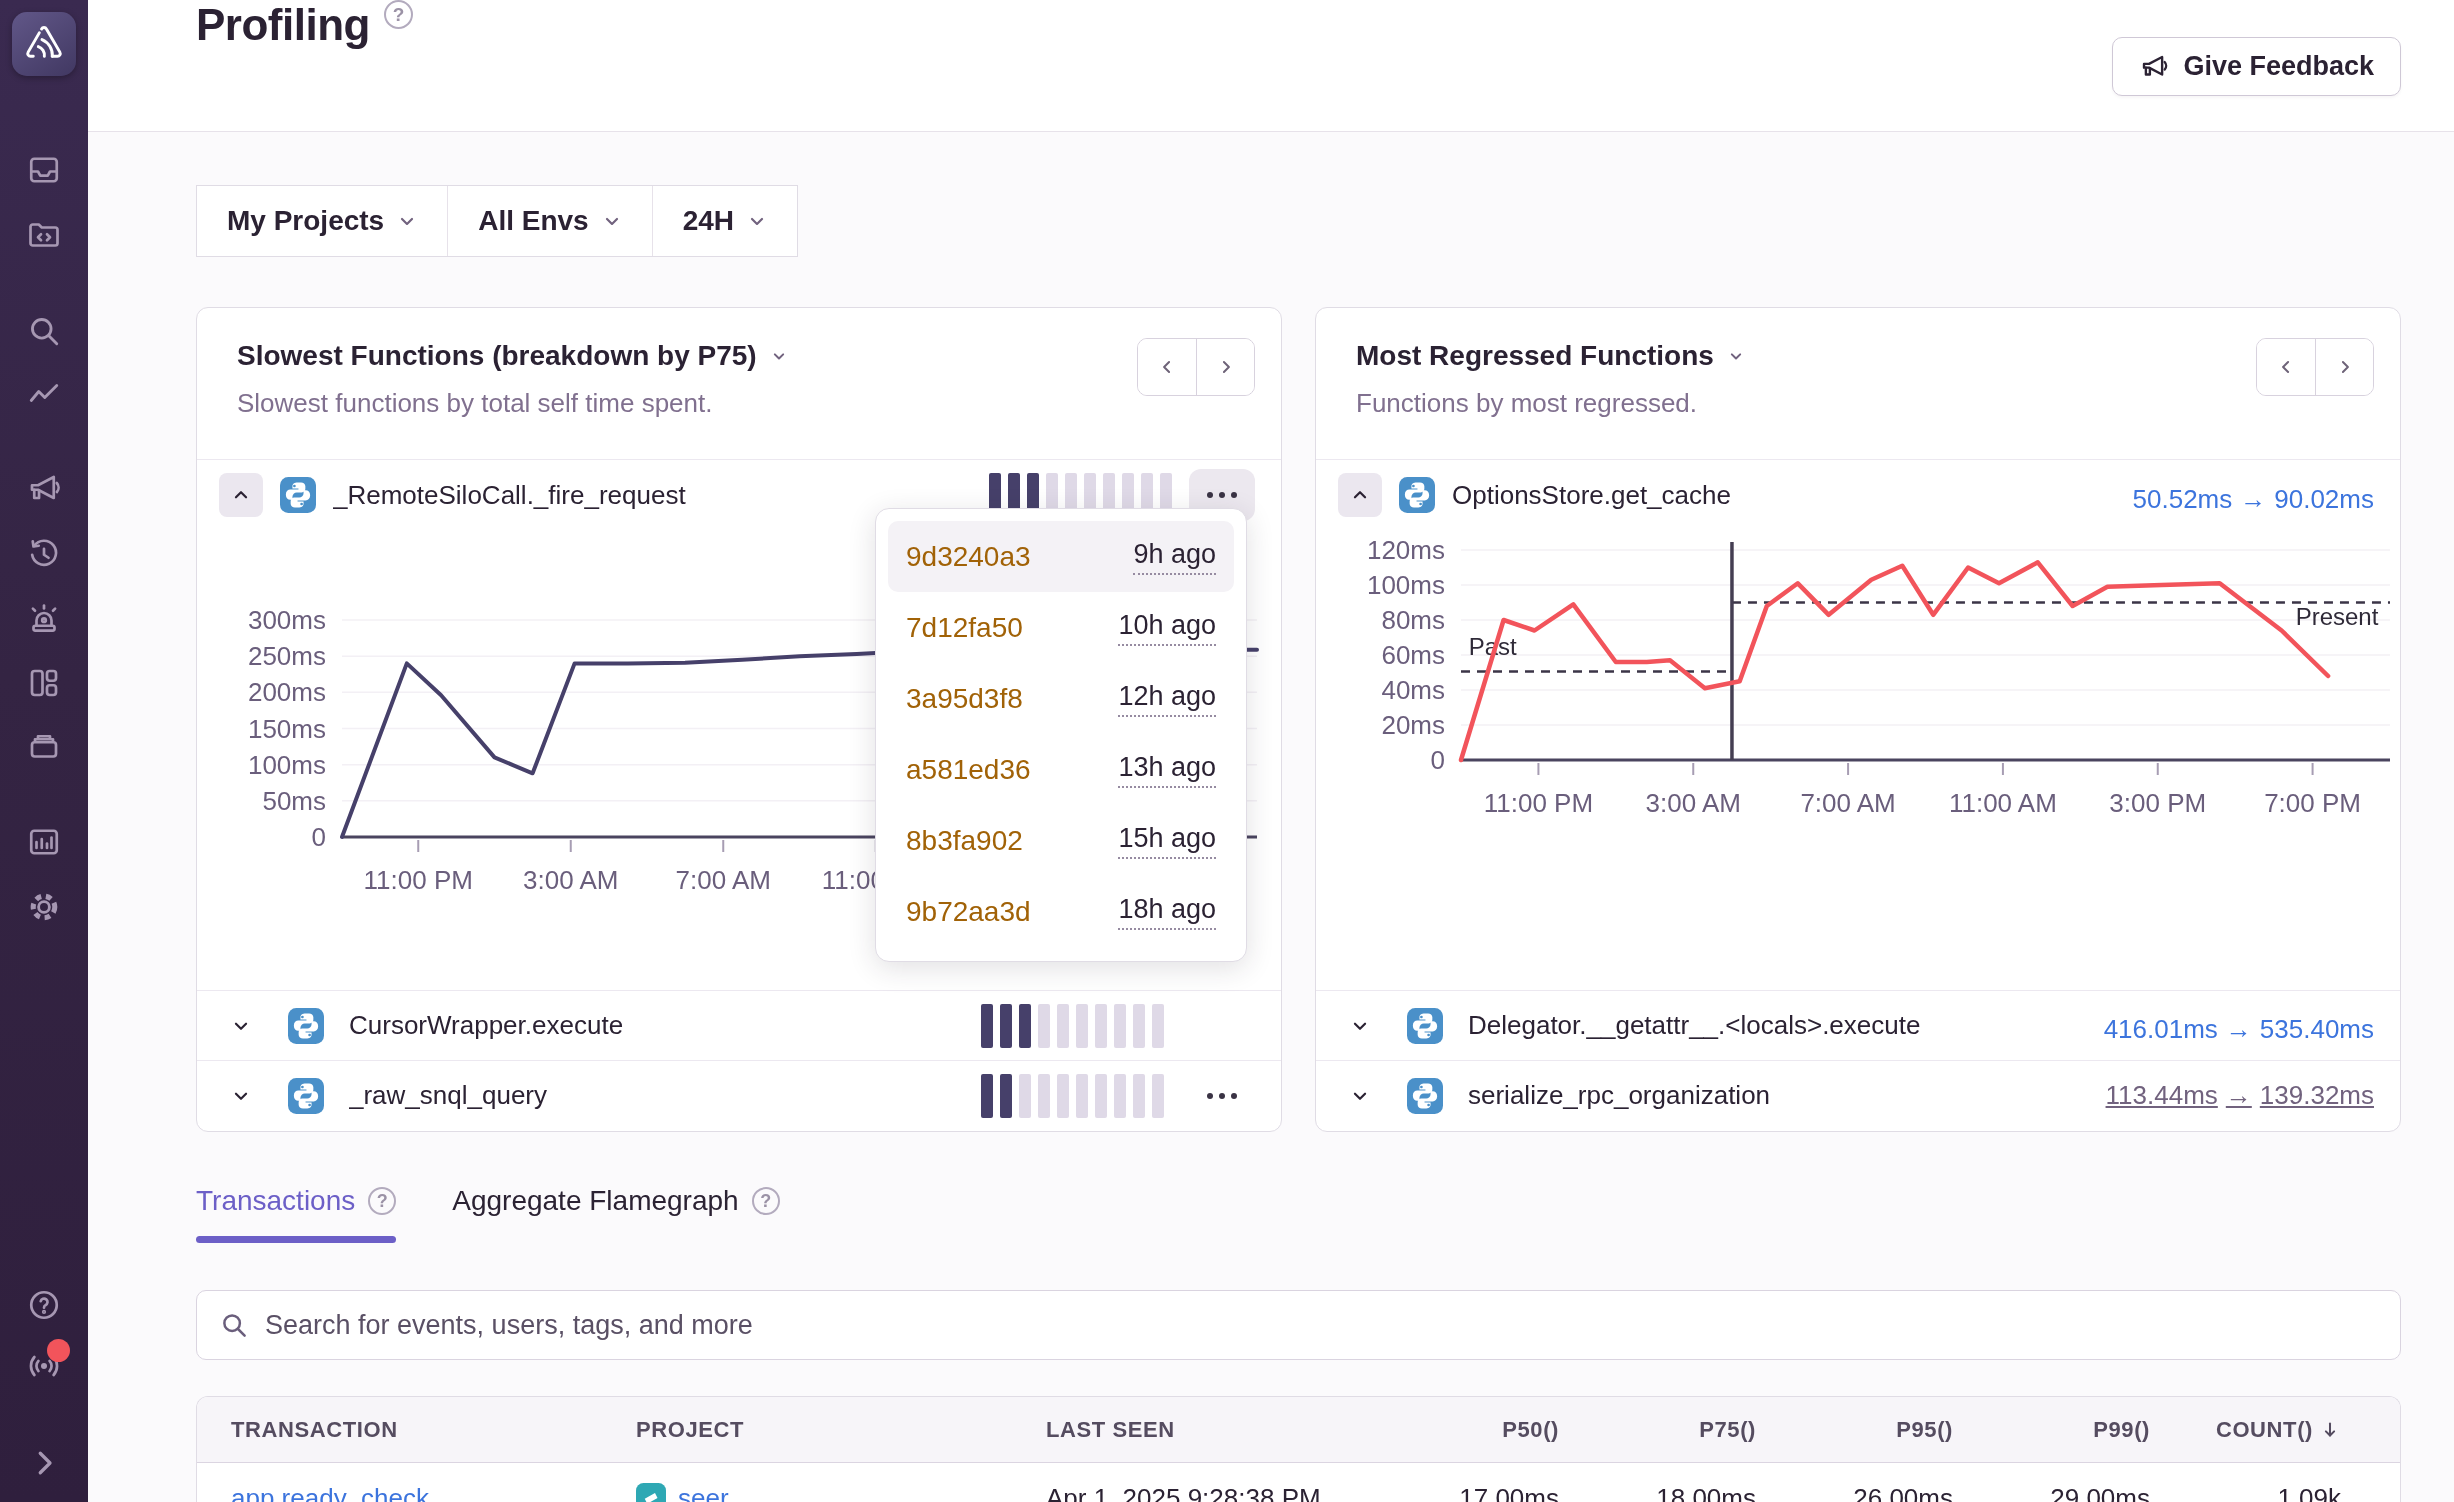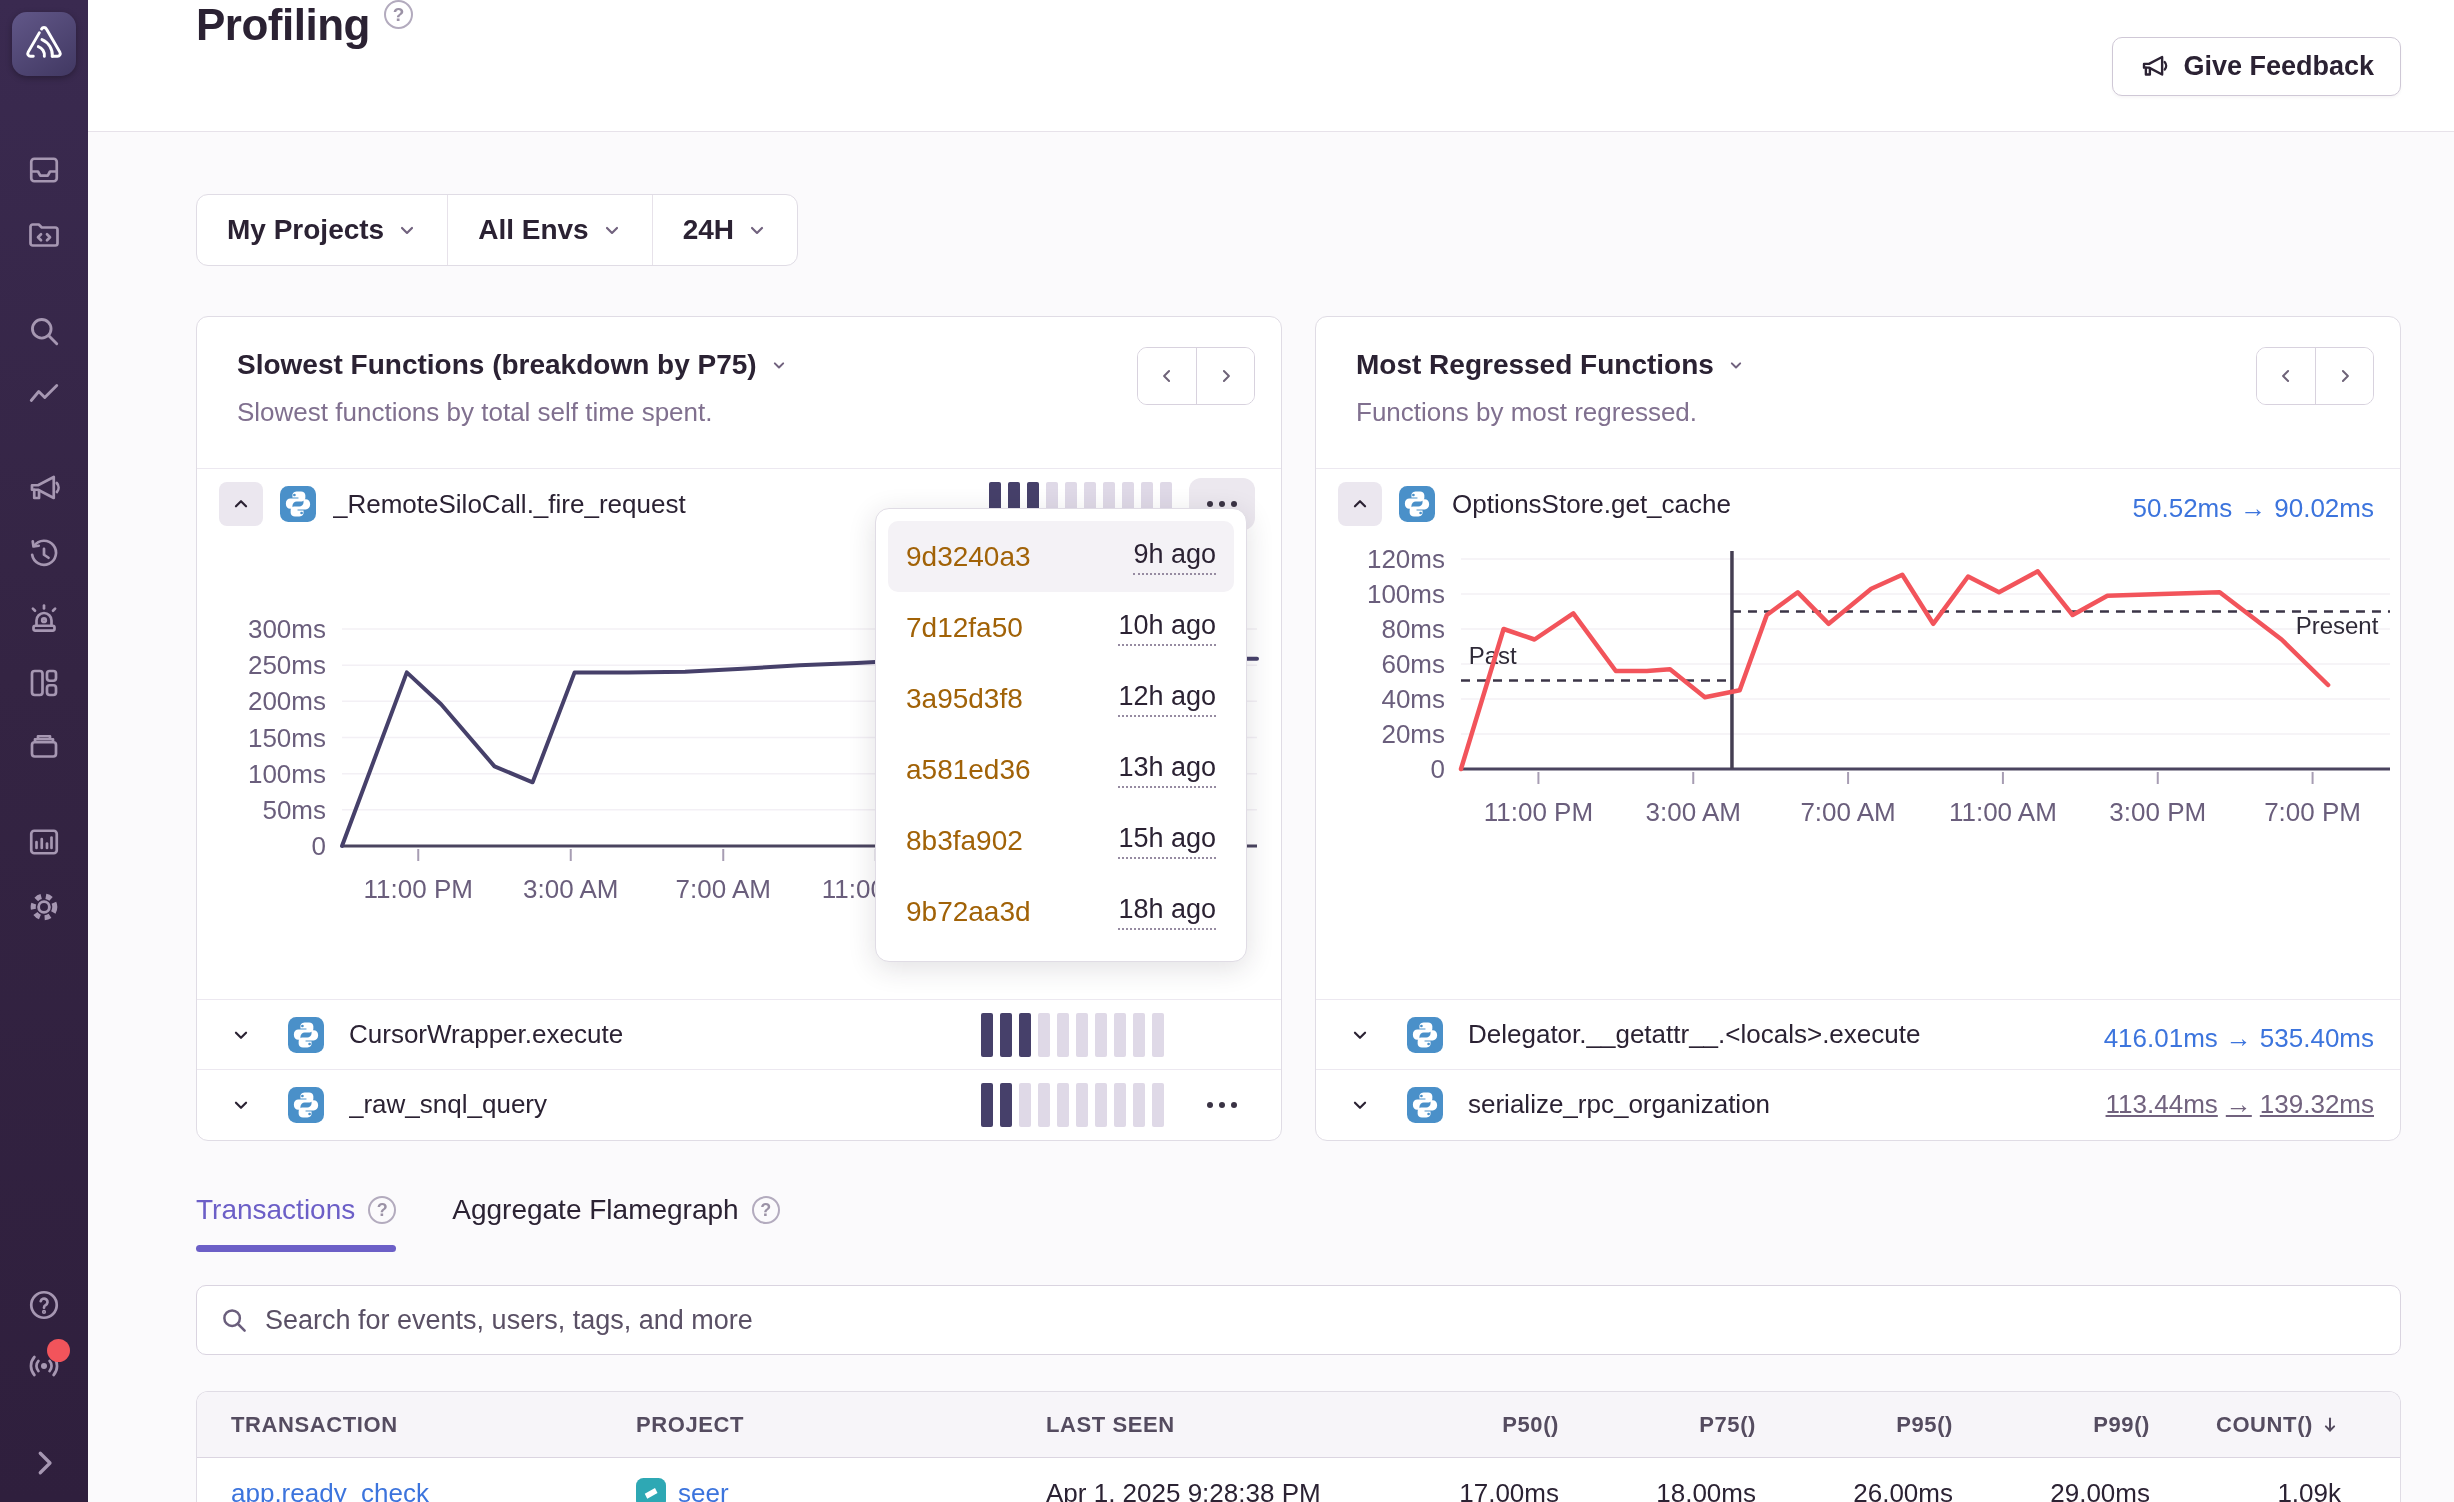--- a/index.html
+++ b/index.html
@@ -26,22 +26,22 @@
     color:#9B92A6; font-size:19px; font-weight:700; align-items:center; justify-content:center; margin-left:14px; }
   .feedback-btn { position:absolute; right:53px; top:37px; height:59px; background:#fff;
     border:1px solid #CFC8D6; border-radius:10px; display:flex; align-items:center; gap:14px;
     padding:0 26px; font-size:27px; font-weight:700; color:#2B2233; cursor:pointer;
     box-shadow:0 2px 3px rgba(43,34,51,.04); }
   .feedback-btn svg { width:30px; height:30px; color:#2B2233; }
 
   
   .content { position:absolute; left:88px; top:133px; width:2366px; height:1369px; padding:52px 53px 0 108px; }
 
-  .filterbar { display:inline-flex; height:72px; background:#fff; border:1px solid #E0DCE5; border-radius:12px;
-    align-items:stretch; overflow:hidden;margin-top:9px; }
+  .filterbar { display:inline-flex; height:72px; background:#fff; border:1px solid #E0DCE5; border-radius:0;
+    align-items:stretch; overflow:hidden; }
   .filter-item { display:flex; align-items:center; gap:13px; padding:0 30px; font-size:28px; font-weight:700;
     color:#2B2233; cursor:pointer; }
   .filter-item + .filter-item { border-left:1px solid #E7E2EA; }
   .chev-dn { width:20px; height:20px; color:#71627E; }
 
   .panels { display:flex; gap:33px; margin-top:50px; }
   .panel { width:1086px; height:825px; background:#fff; border:1px solid #E0DCE5; border-radius:12px; position:relative; }
   .panel-hd { height:152px; padding:32px 26px 0 40px; position:relative; border-bottom:1px solid #ECE8F0; }
   .panel-title { font-size:28px; font-weight:700; color:#2B2233; display:flex; align-items:center; gap:12px; cursor:pointer; }
   .panel-sub { margin-top:16px; font-size:26px; color:#80708F; }
@@ -85,21 +85,21 @@
   .dd-age { font-size:27px; color:#2B2233; border-bottom:2px dotted #968BA1; padding-bottom:3px; cursor:pointer; }
 
   
   .tabs { display:flex; gap:56px; margin-top:53px; align-items:flex-start; }
   .tab { display:flex; align-items:center; gap:13px; font-size:28px; cursor:pointer; padding-bottom:26px; position:relative; }
   .tab.active { color:#6C5FC7;justify-content:space-between; }
   .tab.active .underline { position:absolute; left:0; bottom:0; height:7px; width:100%; background:#6C5FC7; border-radius:4px; }
   .tab .qmark { margin-left:0; width:28px; height:28px; font-size:18px; }
 
   
-  .searchbar { margin-top:33px; height:70px; width:2205px; background:#fff; border:1px solid #DAD4E0; border-radius:10px;
+  .searchbar { margin-top:47px; height:70px; width:2205px; background:#fff; border:1px solid #DAD4E0; border-radius:10px;
     display:flex; align-items:center; padding:0 22px; gap:16px; }
   .searchbar svg { width:30px; height:30px; color:#6A5E7C; flex:none; }
   .searchbar input { border:none; outline:none; flex:1; font-size:27px; color:#2B2233; font-family:"Liberation Sans",sans-serif; background:transparent; }
   .searchbar input::placeholder { color:#5A5065; opacity:1; }
 
   
   .tbl { margin-top:36px; width:2205px; border:1px solid #E0DCE5; border-bottom:none; border-radius:12px 12px 0 0; background:#fff; overflow:hidden; }
   .tbl-hd { display:flex; height:66px; background:#F7F5F9; border-bottom:1px solid #DBD5E1; align-items:center;
     font-size:22px; font-weight:700; color:#554C60; letter-spacing:.6px; }
   .tbl-row { display:flex; height:70px; align-items:center; font-size:26px; background:#fff; }

